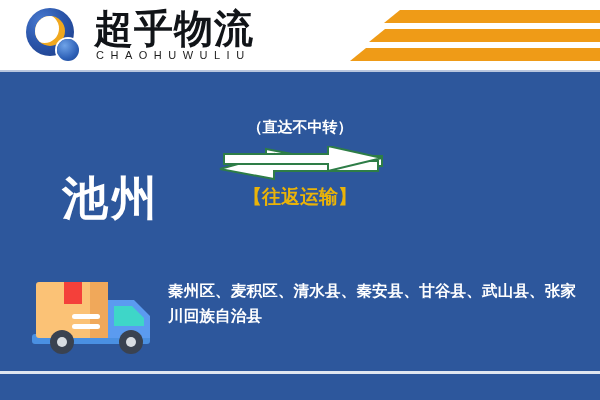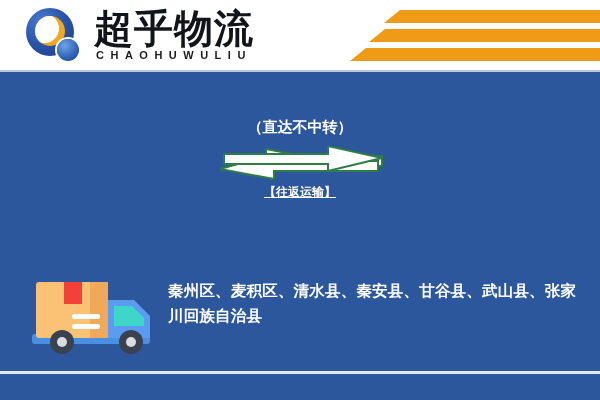--- a/index.html
+++ b/index.html
@@ -78,21 +78,21 @@
     font-weight: 700;
     color: #111418;
     letter-spacing: 1px;
     line-height: 44px;
     white-space: nowrap;
   }
   .brand-en {
     position: absolute;
     left: 96px; top: 49px;
     font-size: 11px;
-    font-weight: 700;
+    font-weight: 400;
     color: #1c1c1c;
     letter-spacing: 6.5px;
     white-space: nowrap;
   }
   .stripe {
     position: absolute;
     height: 13px;
     background: #ef9b17;
     right: 0;
   }
@@ -132,25 +132,24 @@
     font-weight: 700;
     color: #ffffff;
     white-space: nowrap;
   }
   .note-bottom {
     position: absolute;
     left: 0; top: 112px;
     width: 600px;
     text-align: center;
     font-family: "DejaVu Serif", "Liberation Serif", serif;
-    font-size: 12px;
-    font-weight: 700;
-    color: #ffffff;
-    white-space: nowrap;
-    text-decoration: underline;
+    font-size: 19px;
+    font-weight: 700;
+    color: #eab308;
+    white-space: nowrap;
   }
   .arrow-wrap {
     position: absolute;
     left: 218px; top: 74px;
     width: 166px; height: 38px;
   }
   .arrow-svg { display: block; }
 
   
   .banner {
@@ -223,20 +222,21 @@
     <div class="brand-cn">超乎物流</div>
     <div class="brand-en">CHAOHUWULIU</div>
 
     <div class="stripe s1"></div>
     <div class="stripe s2"></div>
     <div class="stripe s3"></div>
   </div>
   <div class="header-rule"></div>
 
   <div class="route">
+    <div class="city origin">池州</div>
 
     <div class="note-top">（直达不中转）</div>
 
     <div class="arrow-wrap">
       <svg class="arrow-svg" width="166" height="38" viewBox="0 0 166 38" aria-hidden="true">
         <polygon points="48,3 48,10 164,10 164,20 48,20 48,27 110,15" fill="#ffffff" stroke="#2e7d47" stroke-width="2" transform="translate(0,0)"></polygon>
         <polygon points="2,23 56,8 56,15 160,15 160,25 56,25 56,33" fill="#ffffff" stroke="#2e7d47" stroke-width="2"></polygon>
         <polygon points="164,12 110,0 110,8 6,8 6,18 110,18 110,25" fill="#ffffff" stroke="#2e7d47" stroke-width="2"></polygon>
       </svg>
     </div>

